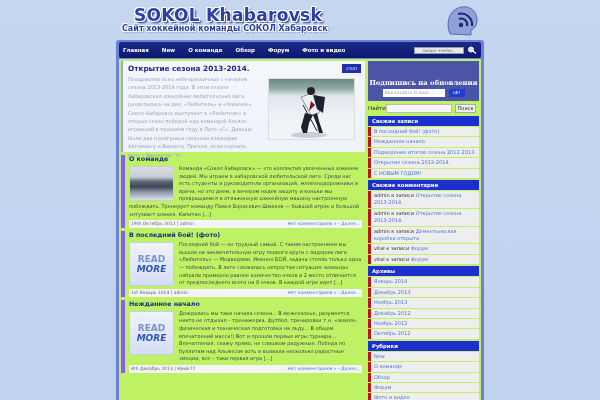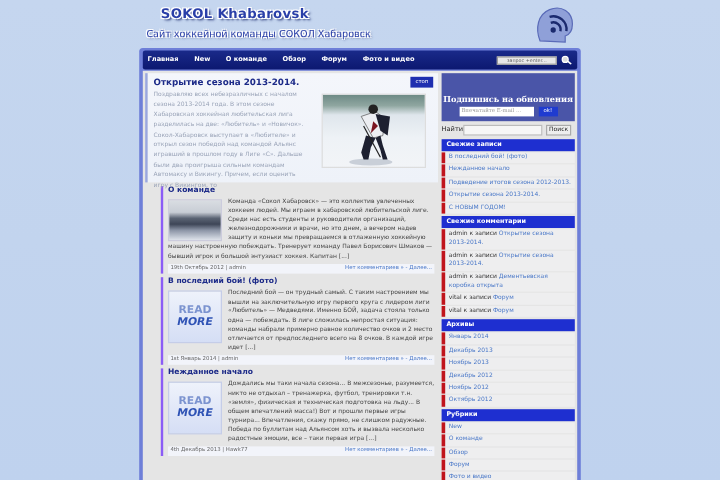--- a/index.html
+++ b/index.html
@@ -7,28 +7,28 @@
   body {
     background: linear-gradient(180deg, #c5d6ef 0%, #c2d4ee 50%, #bfd2ee 100%);
     font-family: "DejaVu Sans", sans-serif;
     font-size: 5.5px;
     color: #444;
     position: relative;
   }
   .header { position: absolute; left: 118px; top: 2px; width: 370px; height: 38px; }
   .site-title {
     position: absolute; left: 4px; top: 3px;
-    font-family: "DejaVu Sans", sans-serif; font-weight: bold; font-size: 11px;
+    font-family: "DejaVu Sans", sans-serif; font-weight: bold; font-size: 17px;
     color: #2a3fa8; letter-spacing: 0.3px;
     text-shadow: 1px 1px 0 #fff, -1px -1px 0 #fff, 1px -1px 0 #fff, -1px 1px 0 #fff, 2px 2px 2px #1b2a6e;
     padding-left: 12px;
   }
   .site-subtitle {
     position: absolute; left: 4px; top: 22px;
-    font-weight: normal; font-size: 8px; color: #2a3fa8;
+    font-weight: bold; font-size: 8px; color: #2a3fa8;
     text-shadow: 1px 1px 0 #fff, -1px -1px 0 #fff, 1px -1px 0 #fff, -1px 1px 0 #fff, 1px 1px 2px #1b2a6e;
   }
   .rss-head {
     position: absolute; left: 444px; top: 4px; width: 36px; height: 34px;
   }
   .wrap {
     position: absolute; left: 116px; top: 40px; width: 368px; height: 360px;
     background: #6e7fd8; border-radius: 3px 3px 0 0; padding: 0 3px;
   }
   .nav {
@@ -39,42 +39,42 @@
   .nav a {
     color: #fff; font-weight: bold; font-size: 5.5px; margin-right: 13px; text-decoration: none;
   }
   .nav .spacer { flex: 1; }
   .nav-search {
     width: 50px; height: 7px; background: #e8e8e8; border: 1px solid #999;
     font-size: 4px; color: #666; text-align: center; line-height: 5px; margin-right: 3px;
   }
   .nav-search-icon { width: 10px; height: 8px; margin-right: 4px; position: relative; }
   .content {
-    position: absolute; left: 3px; top: 19px; width: 362px; height: 341px; background: #e5e5e5;
+    position: absolute; left: 3px; top: 19px; width: 362px; height: 341px; background: #bef264;
   }
   .main { position: absolute; left: 2px; top: 2px; width: 244px; }
   .sidebar { position: absolute; left: 249px; top: 2px; width: 111px; }
 
   .featured {
     height: 91px; position: relative; background: linear-gradient(180deg, #f4f6fb, #eef2f9);
     border-left: 2px solid #9aa7e0; padding: 3px 5px;
   }
   .featured h2 { font-size: 7.3px; font-weight: bold; color: #1c2a88; }
   .featured .excerpt { width: 125px; margin-top: 2px; font-size: 5px; line-height: 8.4px; color: #9aa4b8; }
   .featured .photo {
     position: absolute; left: 145px; top: 17px; width: 87px; height: 62px;
     background: linear-gradient(180deg, #6d8a85 0%, #8fa6a0 15%, #dfe6ec 28%, #eef2f6 60%, #f2f4f7 100%);
     border: 1px solid #ddd; overflow: hidden;
   }
   .stop-btn {
     position: absolute; right: 4px; top: 3px; background: #1f2fb0; color: #fff;
     font-size: 4.5px; padding: 1px 4px; line-height: 7px;
   }
 
-  .post { border-left: 2px solid #8b5cf6; padding: 0 3px 0 4px; margin-top: 3px; margin-left: 13px; }
+  .post { border-left: 4px solid #8b5cf6; padding: 0 3px 0 4px; margin-top: 3px; }
   .post h3 { font-size: 6.3px; font-weight: bold; color: #1c2a88; margin-bottom: 3px; }
   .post-body { font-size: 5px; line-height: 7.6px; color: #444; }
   .post-thumb {
     float: left; width: 45px; height: 35px; margin: 1px 5px 1px 0;
     background: #eef2f9; border: 1px solid #ccd;
   }
   .thumb-team {
     background: linear-gradient(180deg, #d9dde2 0%, #c8cdd5 30%, #5b6474 45%, #3e4657 60%, #8a93a5 75%, #dde2ea 100%);
   }
   .thumb-readmore {

